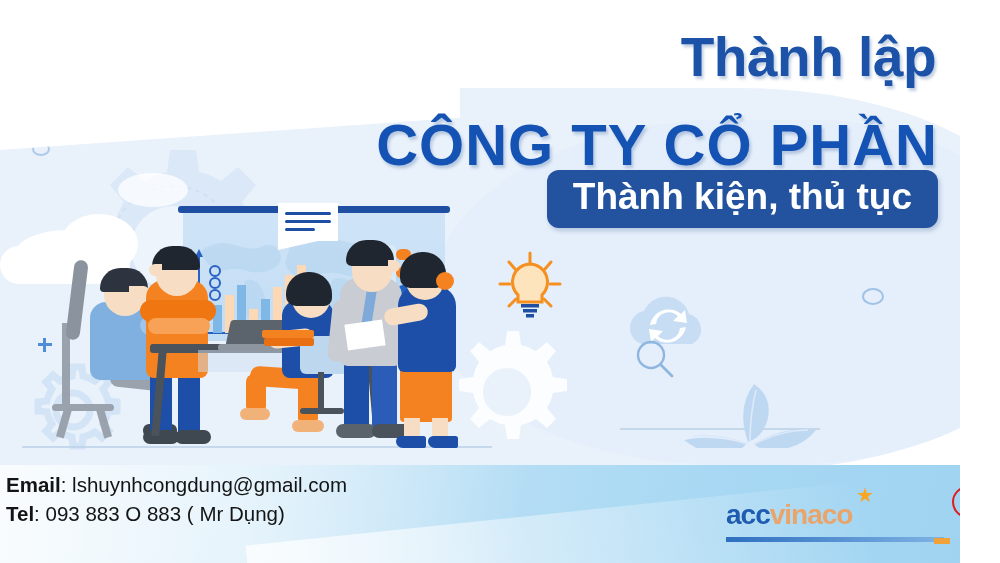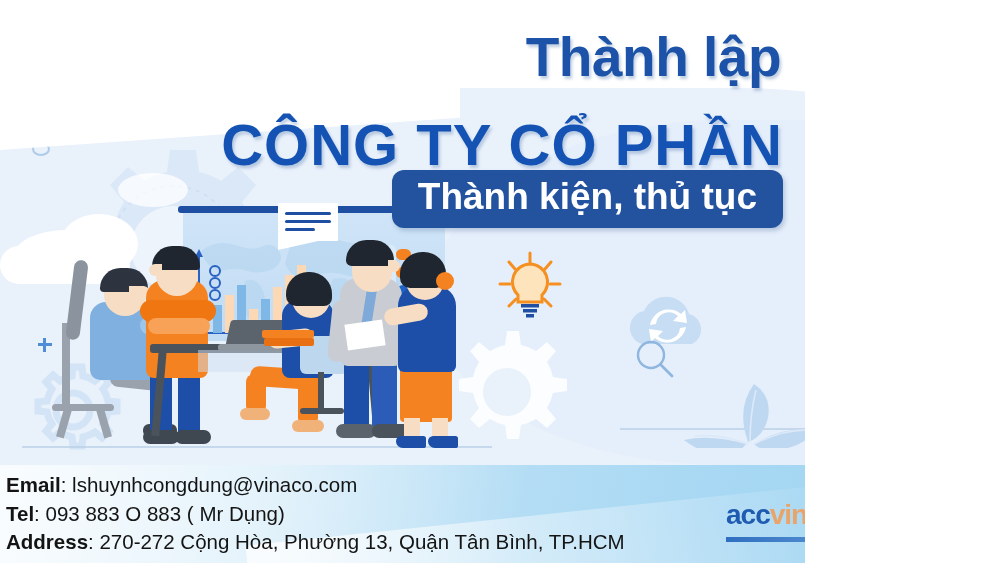--- a/index.html
+++ b/index.html
@@ -1,20 +1,20 @@
 <!DOCTYPE html>
 <html><head>
 <meta charset="utf-8">
 <style>
   html,body{margin:0;padding:0;background:#fff;}
   body{font-family:"Liberation Sans","DejaVu Sans",sans-serif;}
 
   #banner{
     position:relative;
-    width:805px;height:563px;
+    width:960px;height:563px;
     overflow:hidden;
     background:#ffffff;
   }
 
   
   .scene{
     position:absolute;left:0;top:0;width:1000px;height:465px;
     overflow:hidden;
   }
   .scene-bg{
@@ -372,28 +372,25 @@
   <div class="title1">Thành lập</div>
   <div class="title2">CÔNG TY CỔ PHẦN</div>
   <div class="badge">Thành kiện, thủ tục</div>
 
   <div class="footer">
     <div class="footer-sheen"></div>
     <div class="footer-sheen2"></div>
 
     <div class="contact">
       <div>
-        <b>Email</b><span>: </span><span>lshuynhcongdung@vinaco.com</span>
+        <b>Email</b><span>: </span><span>lshuynhcongdung@gmail.com</span>
       </div>
       <div>
         <b>Tel</b><span>: </span><span>093 883 O 883 ( Mr Dụng)</span>
       </div>
-      <div>
-        <b>Address</b><span>: </span><span>270-272 Cộng Hòa, Phường 13, Quận Tân Bình, TP.HCM</span>
-      </div>
     </div>
   </div>
 
   <div class="logo">
     <div class="logo-star">★</div>
     <div class="logo-word">
       <span class="logo-acc">acc</span><span class="logo-vina">vinaco</span>
     </div>
     <div class="logo-underline"></div>
     <div class="logo-tick"></div>

